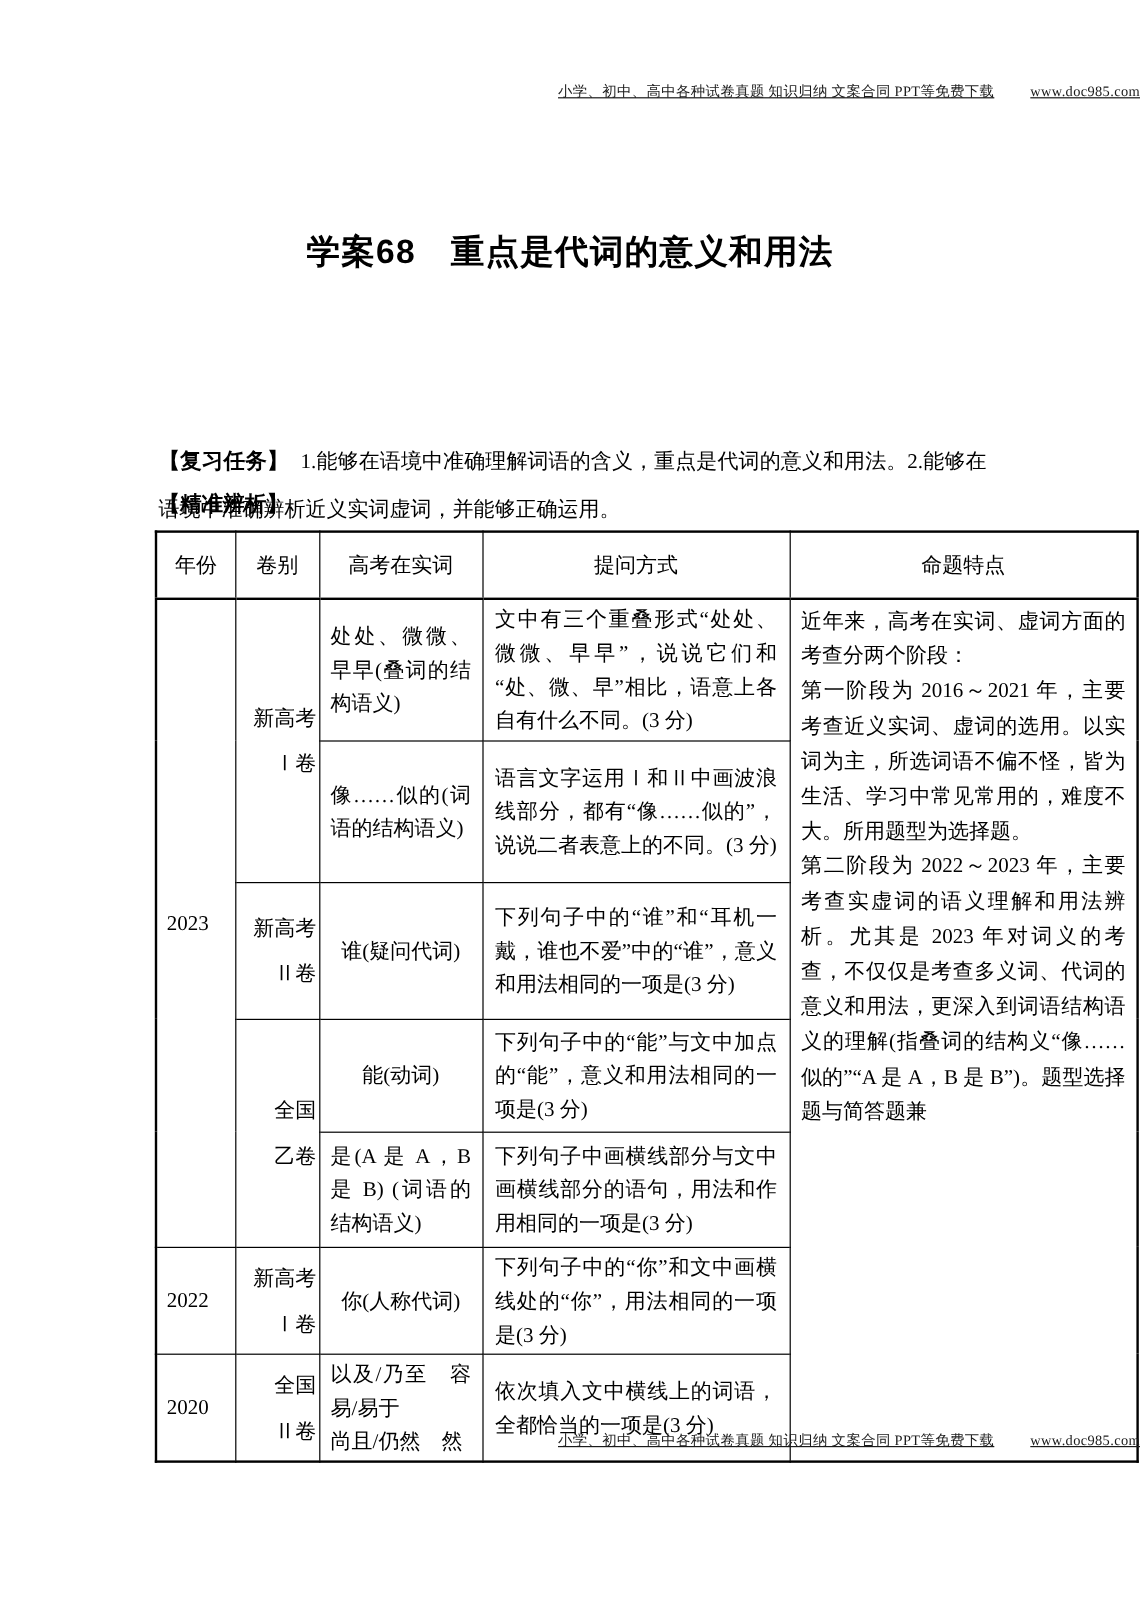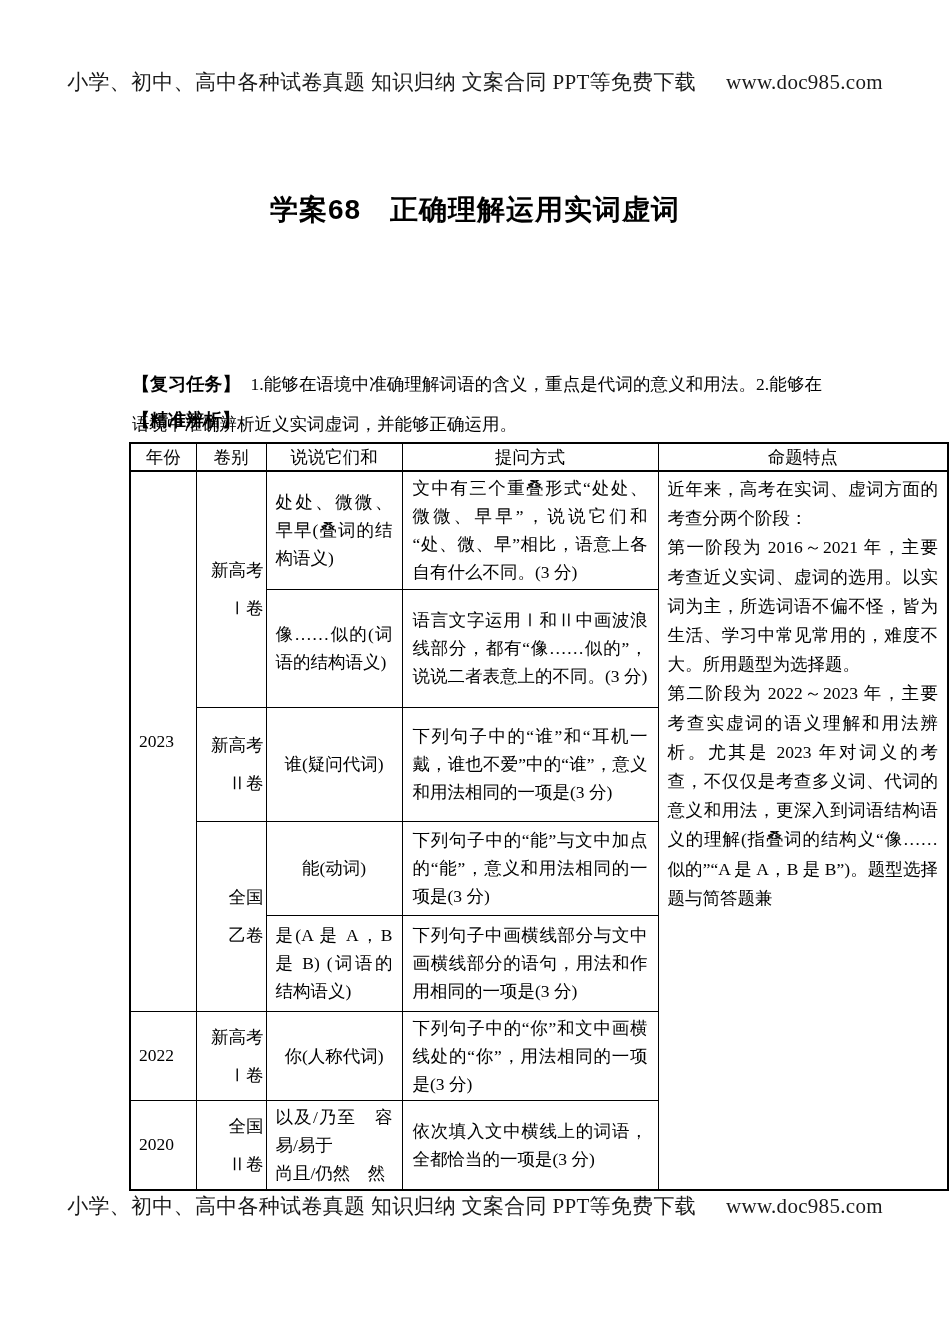--- a/index.html
+++ b/index.html
@@ -6,25 +6,26 @@
   .page {
     position:relative;
     width:950px; height:1344px;
     background:#ffffff;
     color:#000;
     font-family:"Liberation Serif", serif;
     overflow:hidden;
   }
   .site-line {
     position:absolute; left:0; width:100%;
-    text-align:center;
-    font-size:21px;
+    text-align:right;
+    font-size:12px;
     color:#1a1a1a;
     letter-spacing:0.3px;
     white-space:nowrap;
+    text-decoration:underline;
   }
   .site-line .url { margin-left:30px; }
   .site-header { top:68px; }
   .site-footer { top:1192px; }
 
   .doc-title {
     position:absolute; top:172px; left:0; width:100%;
     text-align:center;
     font-family:"Liberation Sans", sans-serif;
     font-weight:bold;
@@ -69,21 +70,21 @@
     font-size:17.5px;
     font-weight:normal;
     vertical-align:middle;
     padding:2px 8px;
     overflow:hidden;
   }
   .exam thead th {
     height:22px;
     text-align:center;
     border-bottom-width:2px;
-    padding:1px 2px;
+    padding:15px 2px;
   }
   .exam td.year { }
   .exam td.paper { text-align:right; line-height:38px; padding:2px 2px; }
   .exam td.paper span { display:block; }
   .exam td.words {
     line-height:28px;
     text-align:justify;
     white-space:pre-line;
     padding:2px 9px;
   }
@@ -111,40 +112,40 @@
 </style>
 </head>
 <body>
 
 <div class="page">
 
   <div class="site-line site-header">
     <span>小学、初中、高中各种试卷真题  知识归纳  文案合同  PPT等免费下载</span><span class="url">www.doc985.com</span>
   </div>
 
-  <h1 class="doc-title">学案68　正确理解运用实词虚词</h1>
+  <h1 class="doc-title">学案68　重点是代词的意义和用法</h1>
 
 
   <p class="tasks"><span class="label">【复习任务】</span><span>1.能够在语境中准确理解词语的含义，重点是代词的意义和用法。2.能够在语境中准确辨析近义实词虚词，并能够正确运用。</span></p>
 
   <div class="section-label">【精准辨析】</div>
 
   <table class="exam">
     <colgroup>
       <col style="width:66px">
         <col style="width:70px">
         <col style="width:136px">
         <col style="width:256px">
         <col style="width:290px">
     </colgroup>
     <thead>
       <tr>
         <th>年份</th>
         <th>卷别</th>
-        <th>说说它们和</th>
+        <th>高考在实词</th>
         <th>提问方式</th>
         <th>命题特点</th>
       </tr>
     </thead>
     <tbody>
       <tr class="r0">
         <td class="year" rowspan="5">2023</td>
         <td class="paper" rowspan="2">
           <span>新高考</span>
           <span>Ⅰ卷</span>

